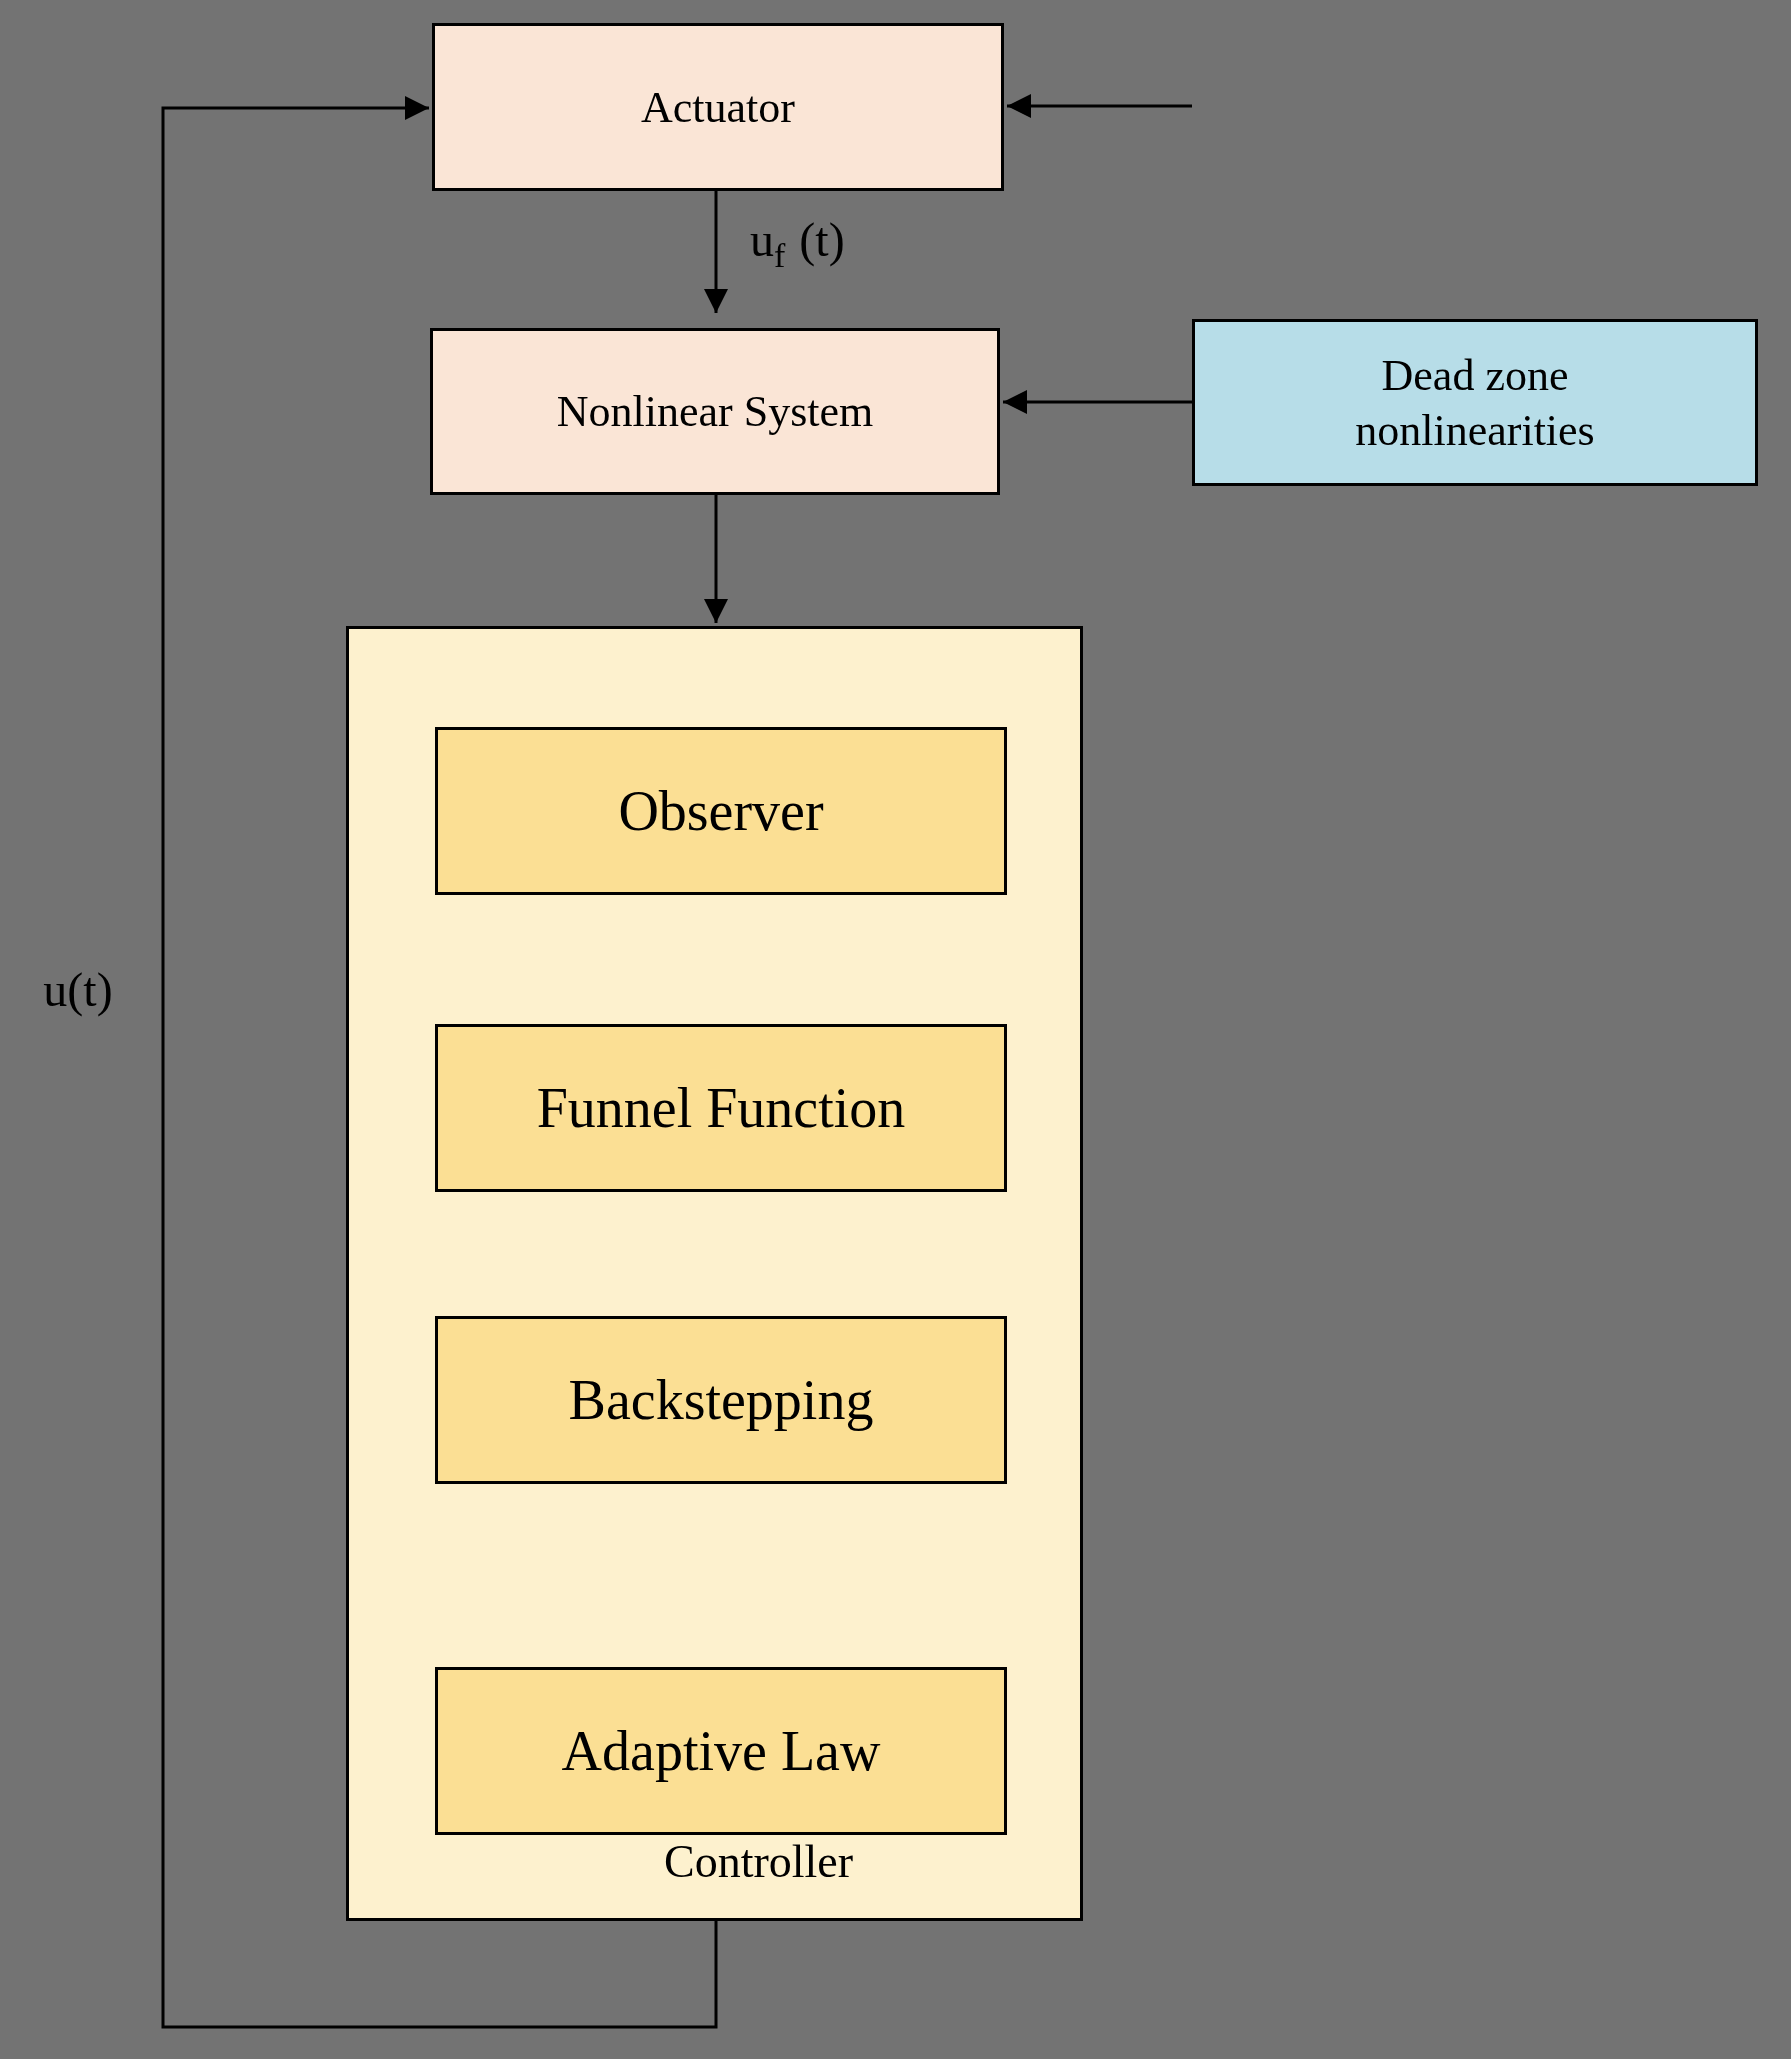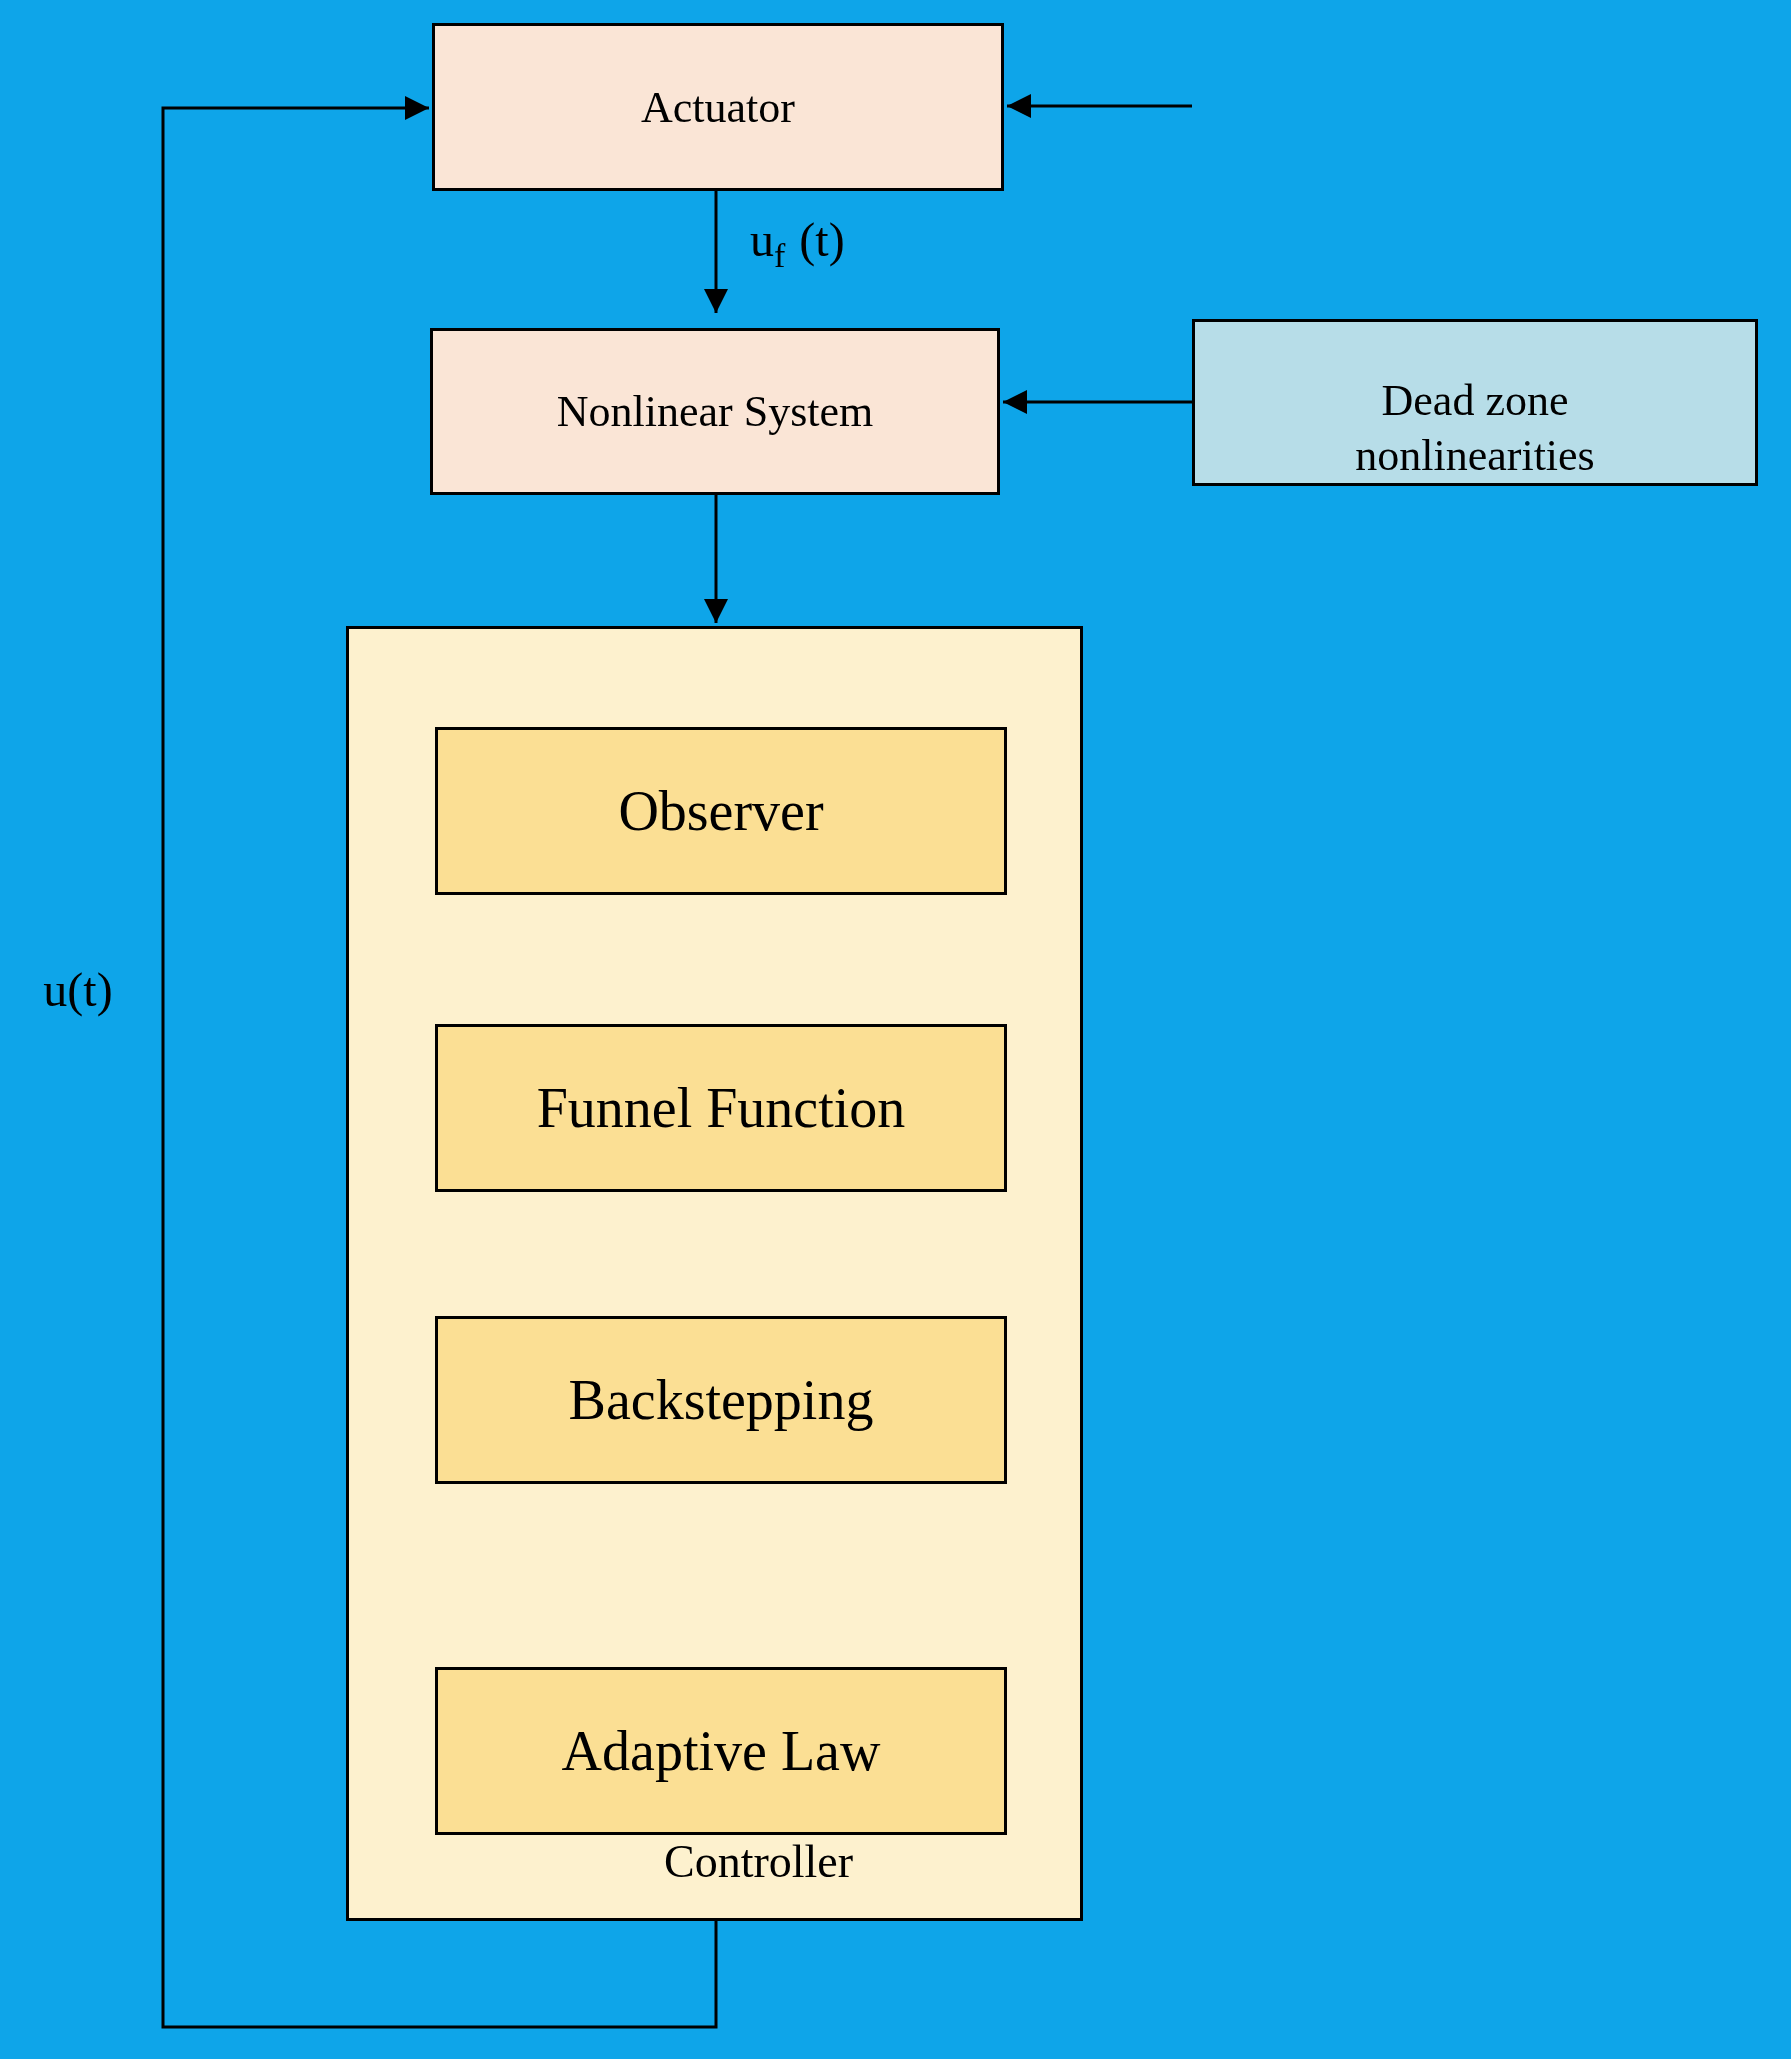--- a/index.html
+++ b/index.html
@@ -4,21 +4,21 @@
 <style>
   html, body {
     margin: 0;
     padding: 0;
     background: #ffffff;
   }
   .canvas {
     position: relative;
     width: 1791px;
     height: 2059px;
-    background: #0ea5e9;
+    background: #737373;
     font-family: "Liberation Serif", "DejaVu Serif", serif;
     color: #000000;
     overflow: hidden;
   }
   .connectors {
     position: absolute;
     left: 0;
     top: 0;
     width: 1791px;
     height: 2059px;
@@ -31,21 +31,21 @@
     display: flex;
     align-items: center;
     justify-content: center;
     text-align: center;
     font-size: 44px;
     line-height: 1.25;
   }
   .block-actuator        { left: 432px;  top: 23px;   width: 572px; height: 168px; background: var(--peach); }
   .block-nonlinear       { left: 430px;  top: 316px;  width: 570px; height: 167px; background: var(--peach); margin-top: 12px; }
   .block-actuator-faults { left: 1192px; top: 50px;   width: 561px; height: 113px; background: var(--blue); }
-  .block-dead-zone       { left: 1192px; top: 319px;  width: 566px; height: 167px; background: var(--blue); align-items: flex-end; }
+  .block-dead-zone       { left: 1192px; top: 319px;  width: 566px; height: 167px; background: var(--blue); }
   .controller-container  {
     position: absolute;
     box-sizing: border-box;
     left: 346px; top: 626px; width: 737px; height: 1295px;
     border: 3px solid var(--line, #000);
     background: var(--controller_bg);
   }
   .inner-block {
     position: absolute;
     box-sizing: border-box;

